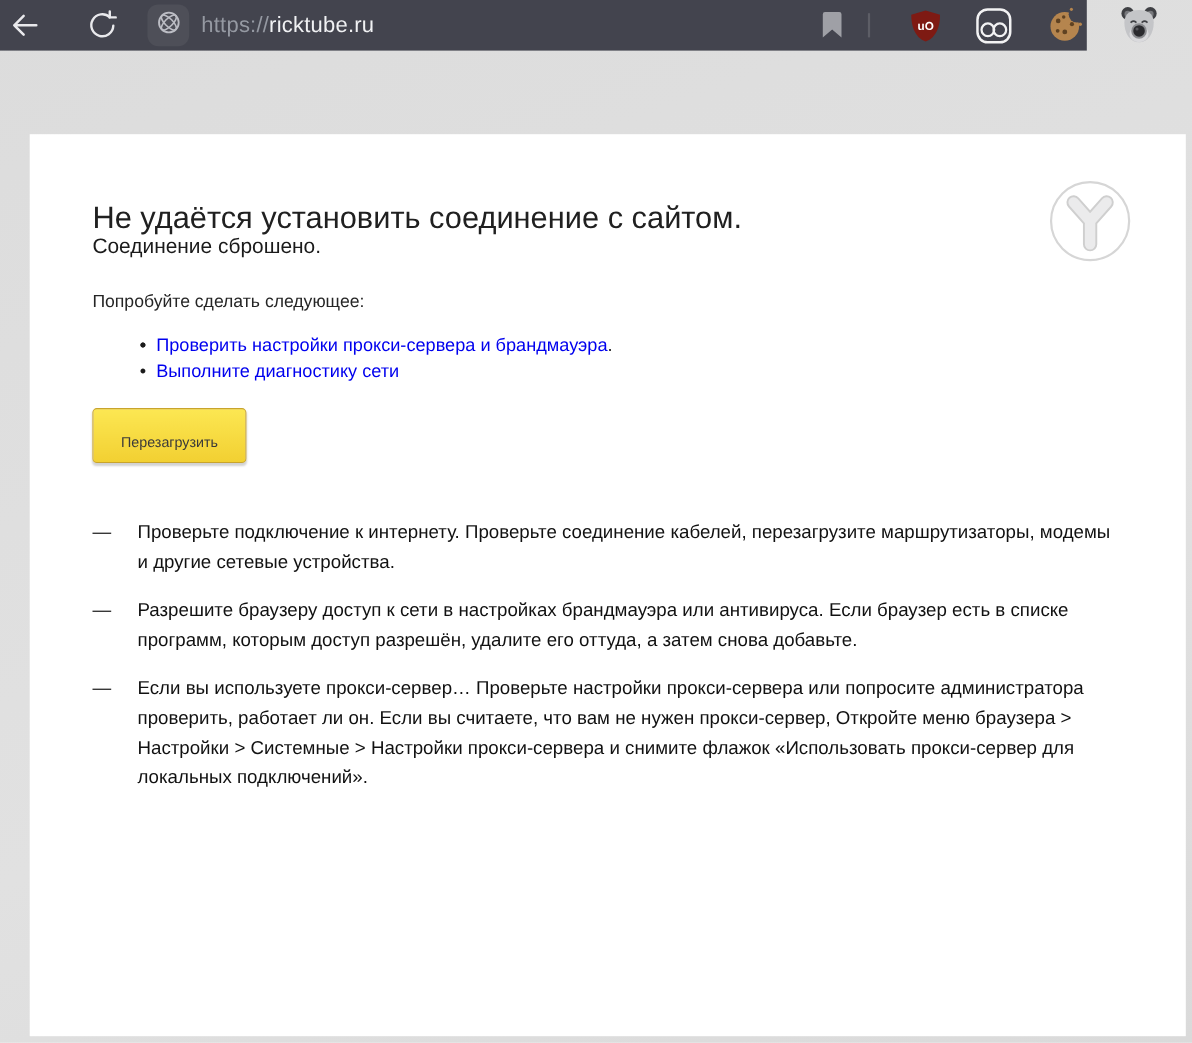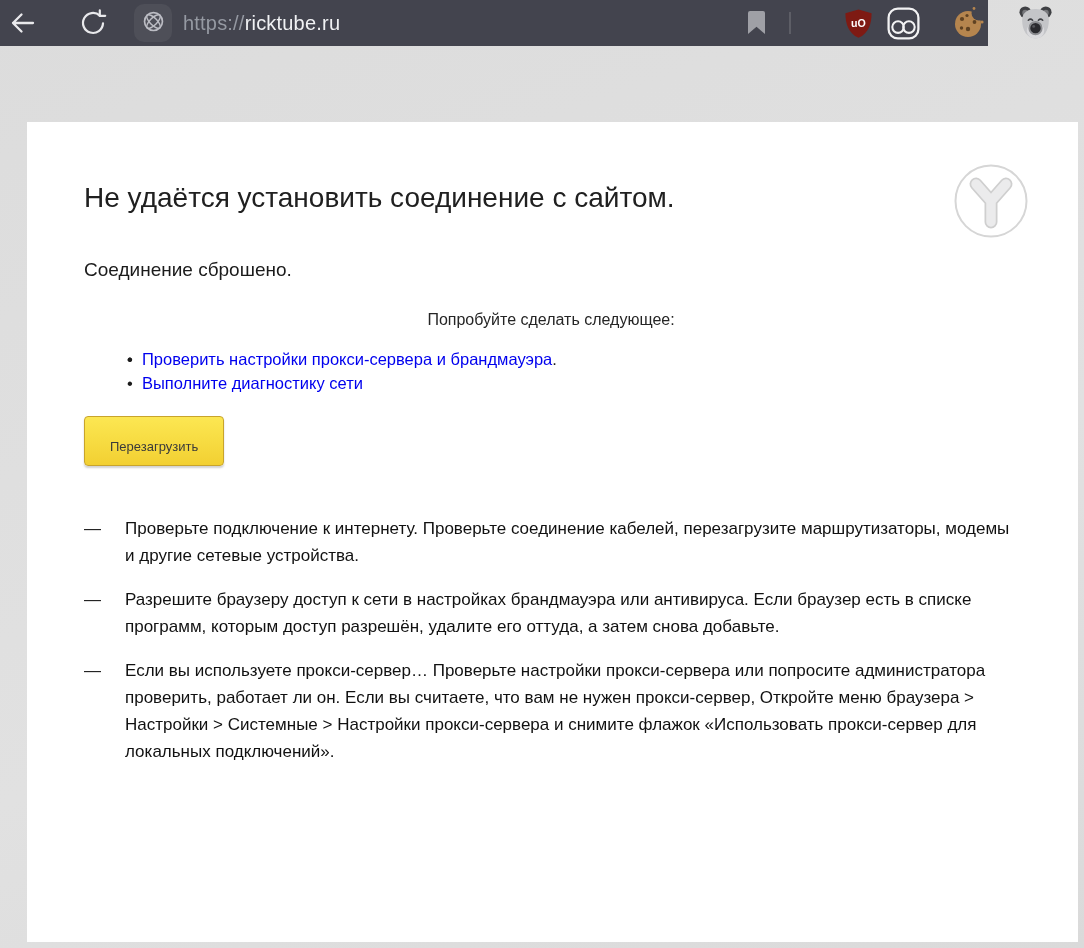--- a/index.html
+++ b/index.html
@@ -36,22 +36,22 @@
     background:#ffffff;
   }
   .card-inner { padding:48px 60px 0 57px; position:relative; }
   .y-logo { position:absolute; top:41px; right:49px; }
 
   .err-title {
     font-size:28px; line-height:32px; color:#202020; font-weight:400;
     max-width:830px;
     margin-top:12px;
   }
-  .err-subtitle { margin-top:45px; font-size:19px; line-height:22px; color:#1b1b1b; }
-  .suggest-heading { margin-top:29px; font-size:16px; line-height:19px; color:#252525;text-align:center; }
+  .err-subtitle { font-size:19px; line-height:22px; color:#1b1b1b; }
+  .suggest-heading { margin-top:29px; font-size:16px; line-height:19px; color:#252525; }
 
   ul.suggestions { margin-top:18px; list-style:none; }
   ul.suggestions li {
     position:relative; padding-left:58px; font-size:16.5px; line-height:24px; color:#1b1b1b;
   }
   ul.suggestions .bullet {
     position:absolute; left:43px; top:0; color:#1b1b1b;
   }
   ul.suggestions a { color:#0000ee; cursor:pointer; }
 
@@ -119,21 +119,21 @@
   <div class="abs tool-btn" style="left:747px; top:10px;">
     <span>
       <svg width="19" height="26" viewBox="0 0 19 26">
         <path d="M3 1 h13 a2 2 0 0 1 2 2 v21 l-8.5 -7.2 L1 24 V3 a2 2 0 0 1 2 -2 z" fill="#9fa0a6"></path>
       </svg>
     </span>
   </div>
 
   <div class="abs divider"></div>
 
-  <div class="abs tool-btn" style="left:843px; top:8px;">
+  <div class="abs tool-btn" style="left:826px; top:8px;">
     <span>
       <svg width="31" height="31" viewBox="0 0 32 32">
         <path d="M16 1.5 L29.5 5.5 C29.5 16 26.5 26.5 16 30.8 C5.5 26.5 2.5 16 2.5 5.5 Z" fill="#7e1a13"></path>
         <text x="16" y="19.5" font-family="Liberation Sans, sans-serif" font-size="11" font-weight="bold" fill="#ffffff" text-anchor="middle">uO</text>
       </svg>
     </span>
   </div>
 
   <div class="abs tool-btn" style="left:885px; top:5px;">
     <span>

